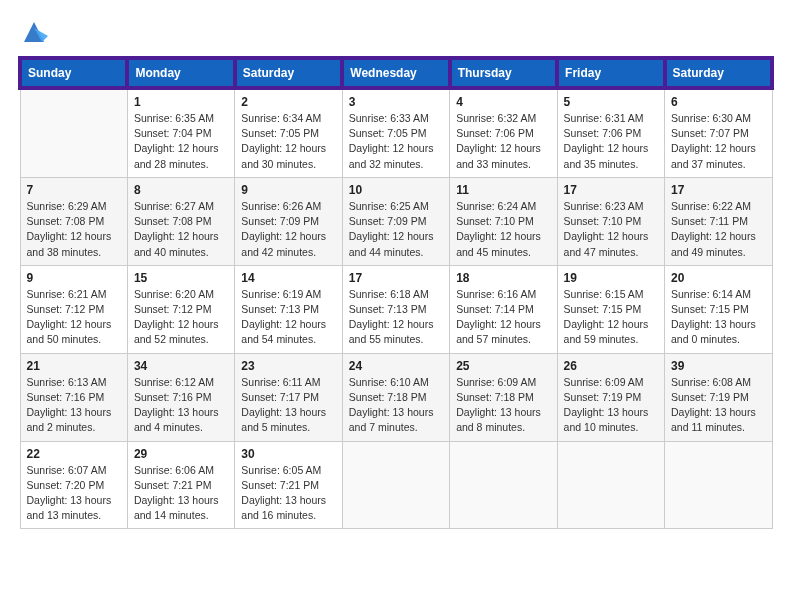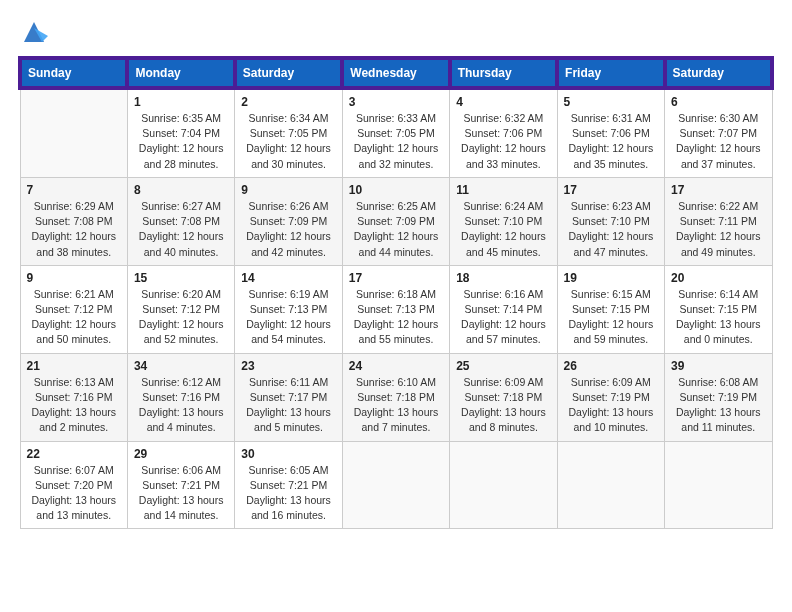--- a/index.html
+++ b/index.html
@@ -80,21 +80,20 @@
       font-weight: bold;
       font-size: 12px;
       color: #222;
       display: block;
       margin-bottom: 2px;
     }
     .day-info {
       color: #333;
       font-size: 10.5px;
       line-height: 1.45;
-      text-align: center;
     }
     .empty-cell {
       background: #f9f9f9 !important;
     }
   </style>
 </head>
 <body>
 
 <div class="page">
   <div class="header">

